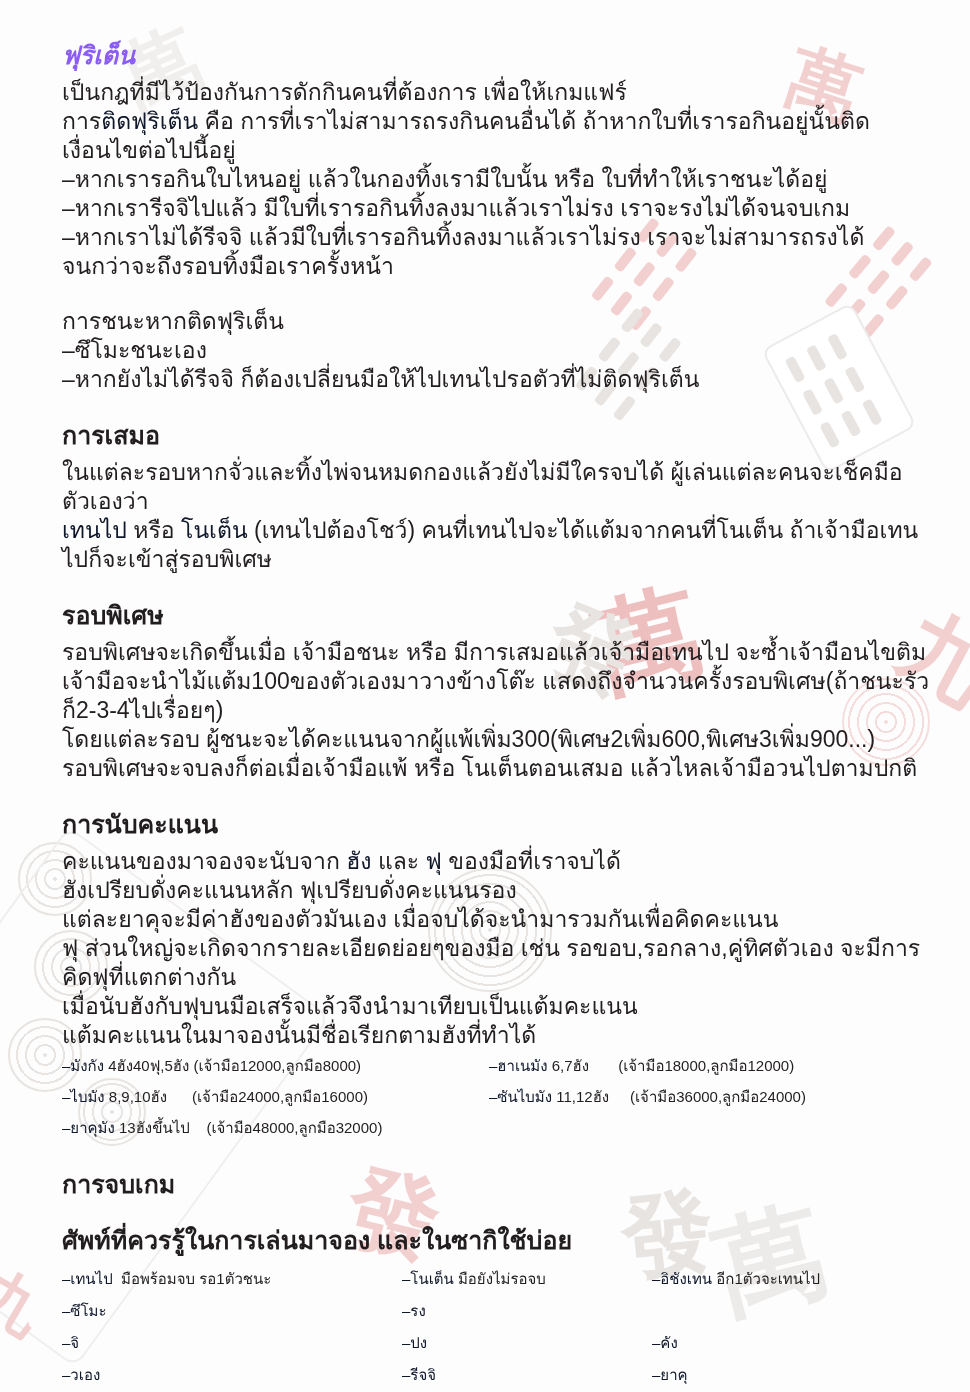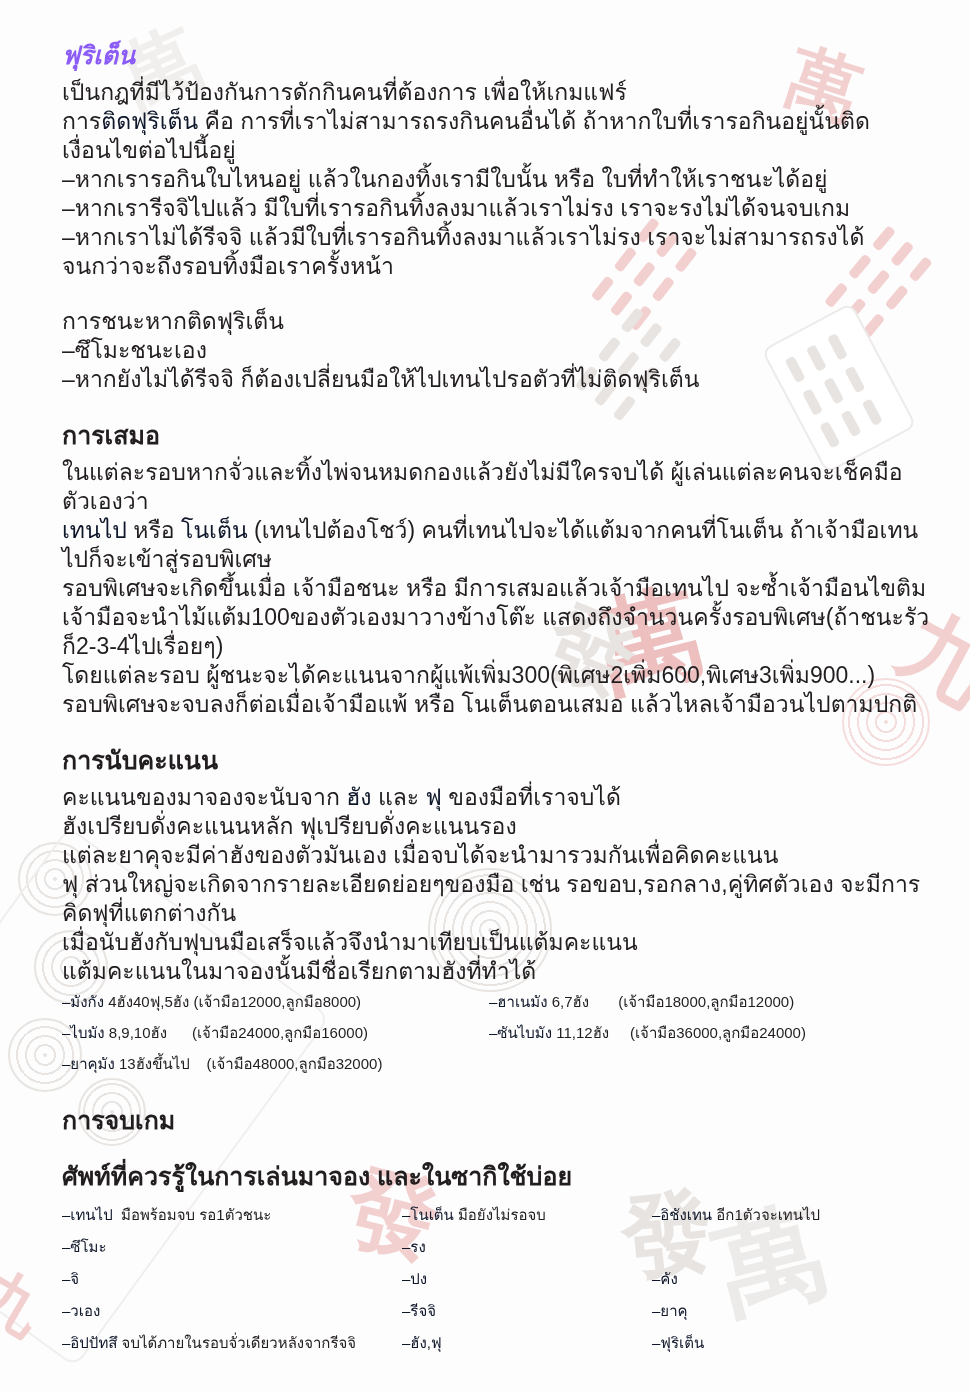--- a/index.html
+++ b/index.html
@@ -112,20 +112,21 @@
 
   <section>
     <h2>การเสมอ</h2>
     <div class="lines">
         <p><span>ในแต่ละรอบหากจั่วและทิ้งไพ่จนหมดกองแล้วยังไม่มีใครจบได้ ผู้เล่นแต่ละคนจะเช็คมือตัวเองว่า</span></p>
         <p><span class="red">เทนไป</span><span> หรือ </span><span class="red">โนเต็น</span><span> (เทนไปต้องโชว์) คนที่เทนไปจะได้แต้มจากคนที่โนเต็น ถ้าเจ้ามือเทนไปก็จะเข้าสู่รอบพิเศษ</span></p>
       </div>
   </section>
 
   <section>
+    <h2>รอบพิเศษ</h2>
     <div class="lines">
         <p><span>รอบพิเศษจะเกิดขึ้นเมื่อ เจ้ามือชนะ หรือ มีการเสมอแล้วเจ้ามือเทนไป จะซ้ำเจ้ามือนไขติม</span></p>
         <p><span>เจ้ามือจะนำไม้แต้ม100ของตัวเองมาวางข้างโต๊ะ แสดงถึงจำนวนครั้งรอบพิเศษ(ถ้าชนะรัวก็2-3-4ไปเรื่อยๆ)</span></p>
         <p><span>โดยแต่ละรอบ ผู้ชนะจะได้คะแนนจากผู้แพ้เพิ่ม300(พิเศษ2เพิ่ม600,พิเศษ3เพิ่ม900...)</span></p>
         <p><span>รอบพิเศษจะจบลงก็ต่อเมื่อเจ้ามือแพ้ หรือ โนเต็นตอนเสมอ แล้วไหลเจ้ามือวนไปตามปกติ</span></p>
       </div>
   </section>
 
   <section>
     <h2>การนับคะแนน</h2>

